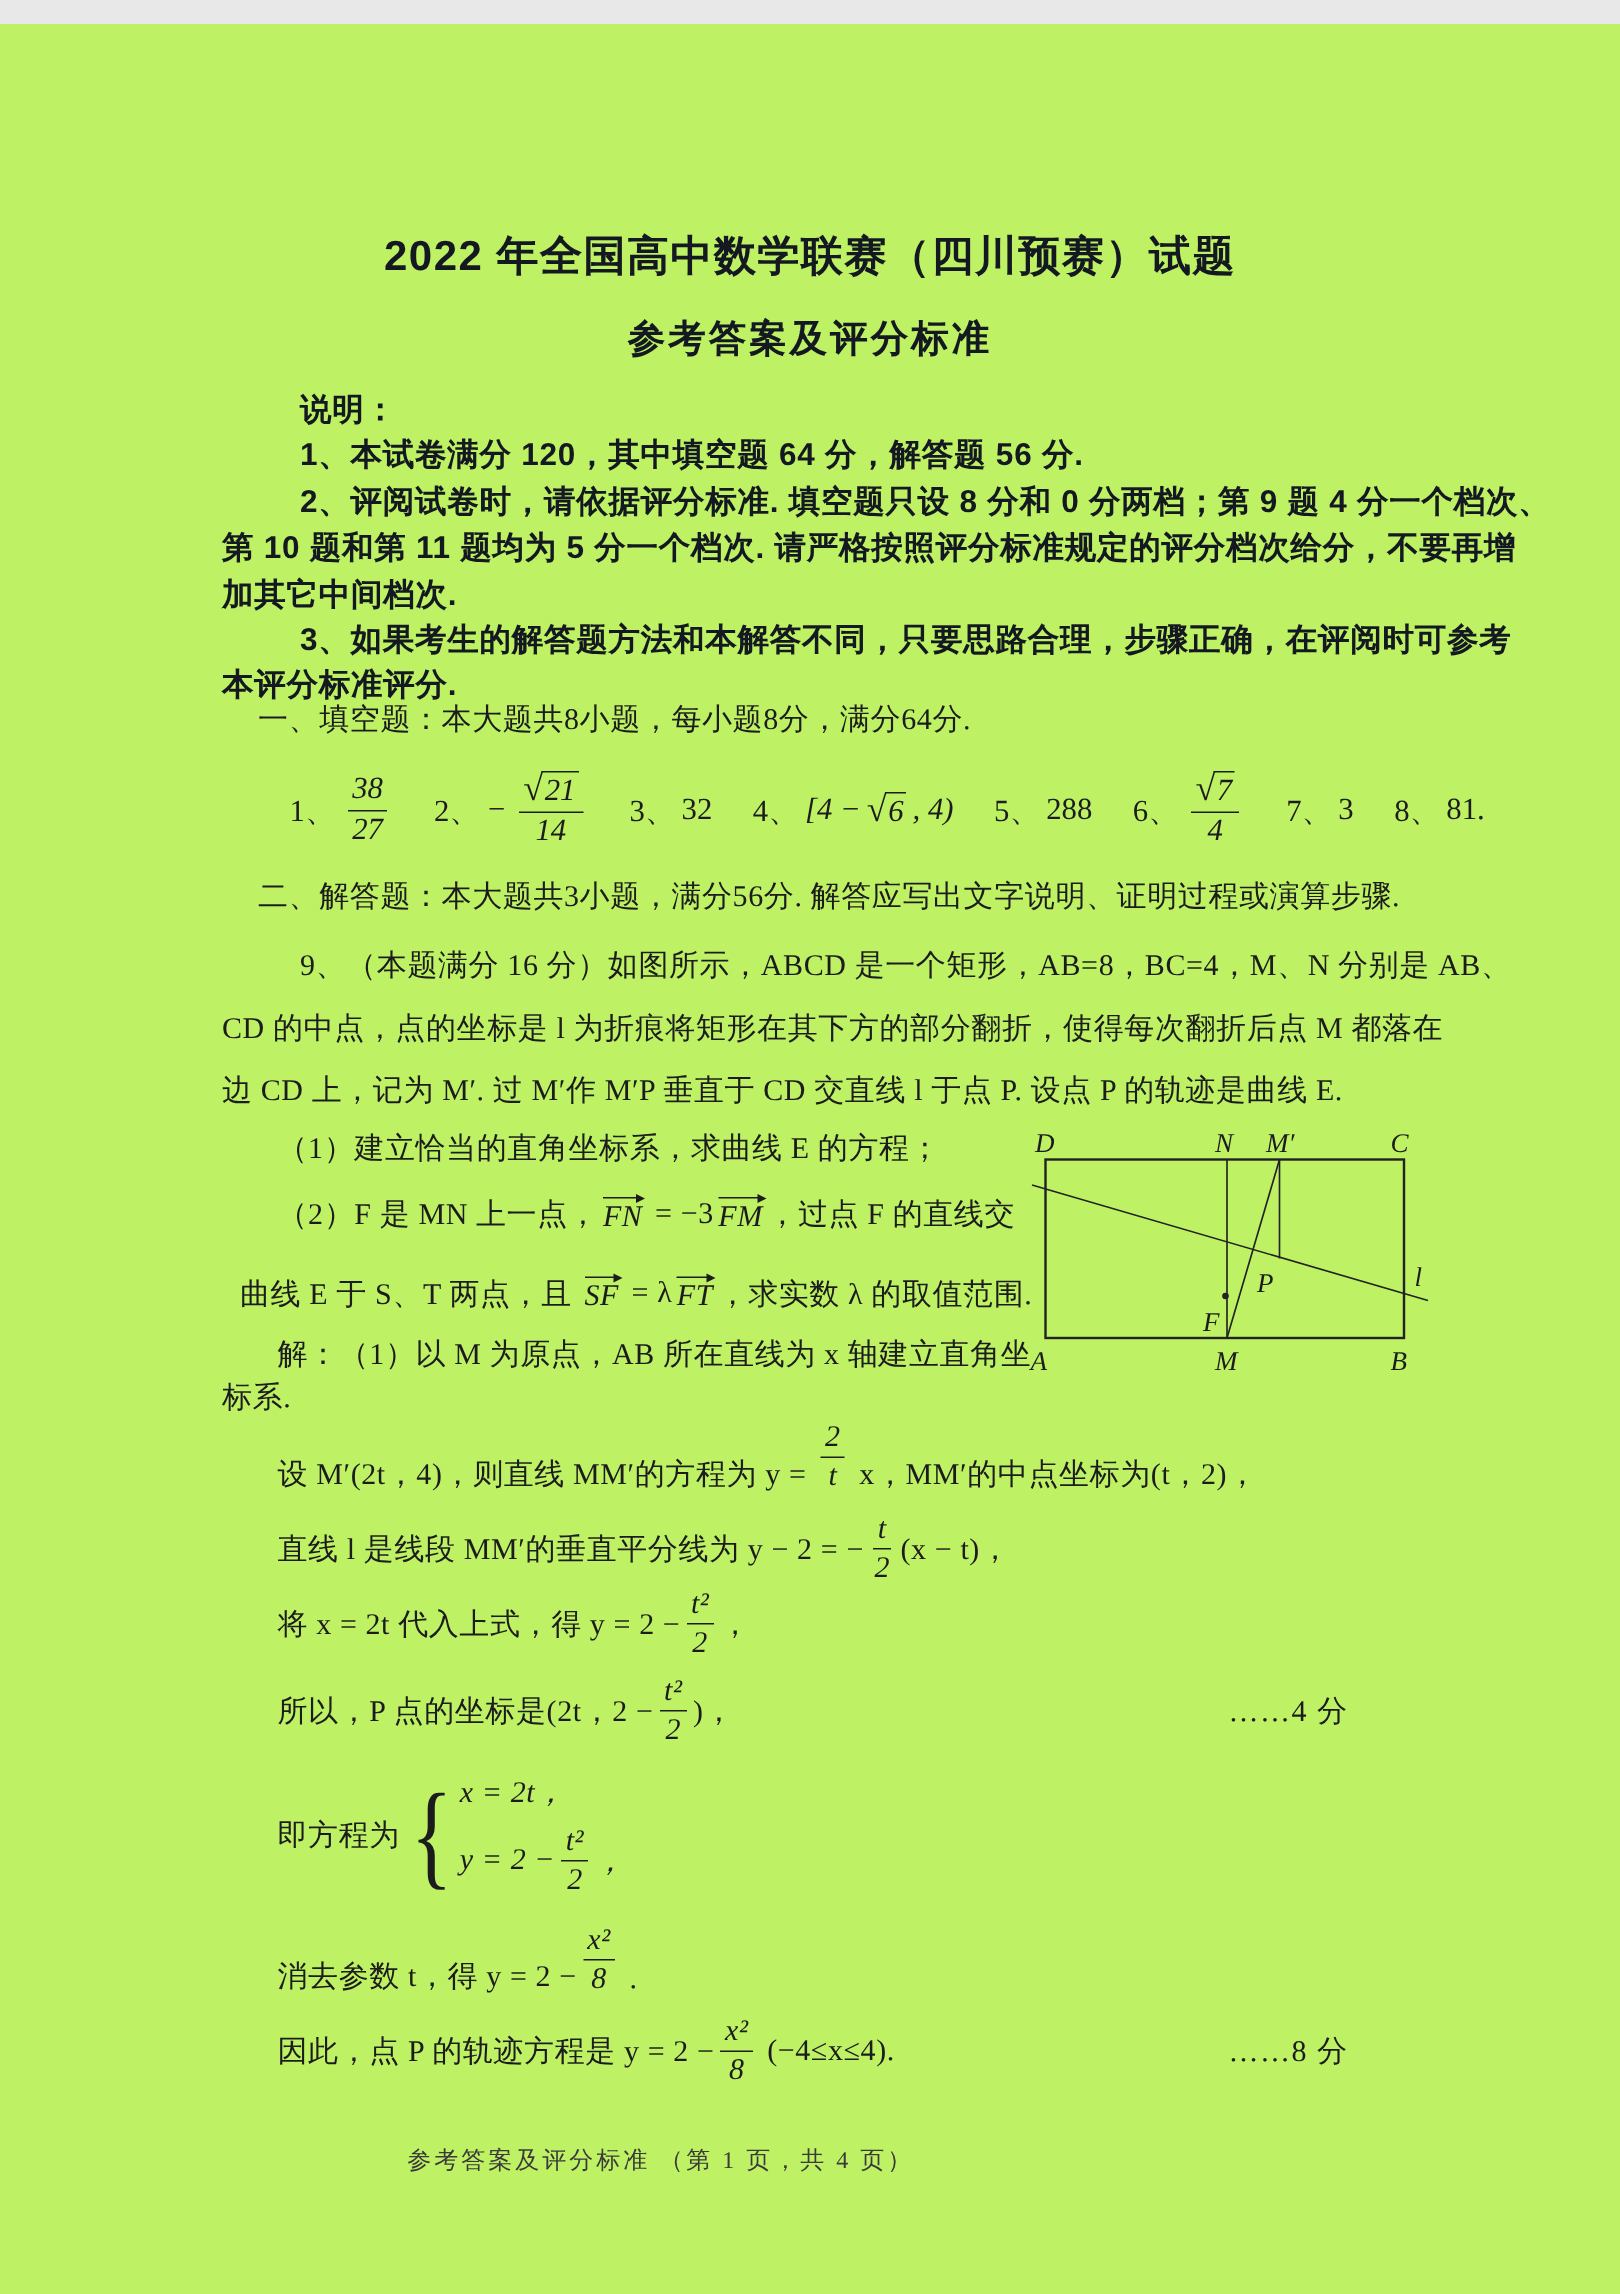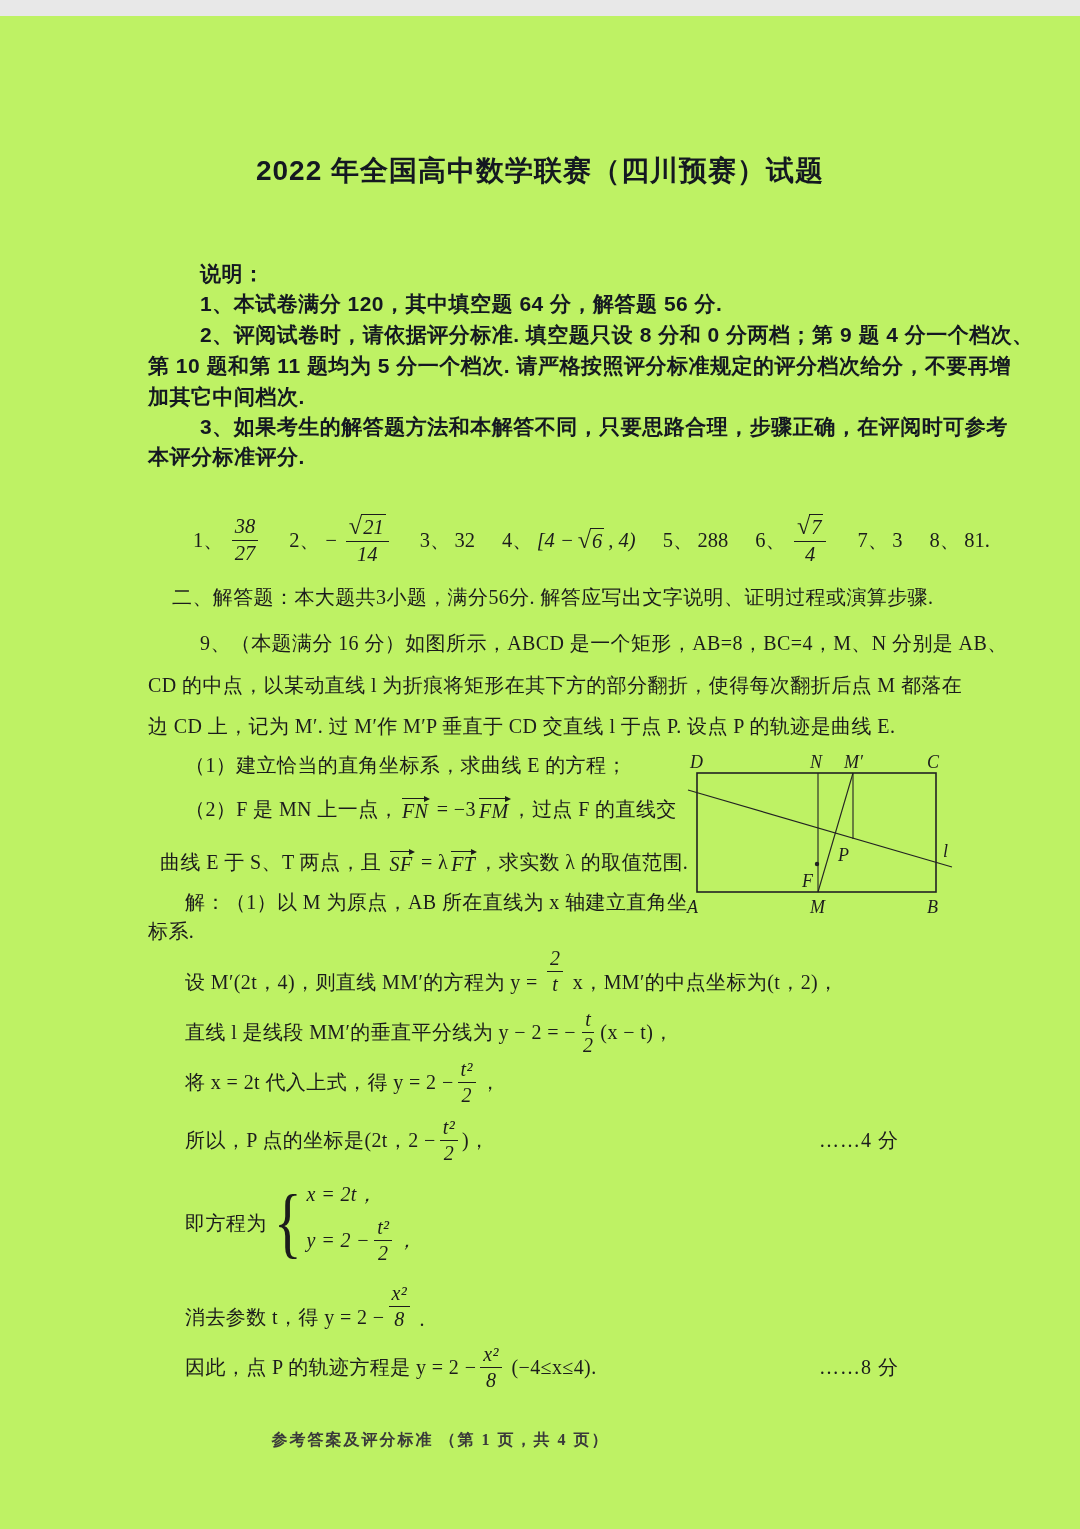--- a/index.html
+++ b/index.html
@@ -31,38 +31,40 @@
   .vec::before{content:"";position:absolute;top:2px;left:0;width:calc(100% - 3px);border-top:1.4px solid #1c1c1c;}
   .vec::after{content:"";position:absolute;top:2.6px;right:-5px;width:0;height:0;
               border:3.2px solid transparent;border-left:6px solid #1c1c1c;transform:translateY(-50%);}
   .score{margin-left:auto;padding-right:34px;letter-spacing:1px;}
   .brace{font-size:78px;font-weight:400;line-height:0.9;transform:scaleX(0.75);margin:0 0 0 2px;}
   .sys-col{display:flex;flex-direction:column;gap:8px;}
   .sys-col .fl{min-height:24px;}
   .ital{font-style:italic;}
   .answers{display:flex;align-items:center;gap:27px;font-size:20.5px;}
   .answers .ai{display:inline-flex;align-items:center;gap:4px;white-space:pre;}
-  .footer{width:881px;text-align:center;font-size:16px;color:#3a3a3a;letter-spacing:2px;font-weight:bold;}
+  .footer{width:881px;text-align:center;font-size:16px;color:#3a3a3a;letter-spacing:2px;}
   svg text{font-family:"Liberation Serif", serif;font-style:italic;font-size:18px;fill:#1c1c1c;}
 </style>
 </head>
 <body>
 
 <div class="page">
 
   <div class="abs title hei" style="top:136px;left:0;">2022 年全国高中数学联赛（四川预赛）试题</div>
+  <div class="abs subtitle hei" style="top:193px;left:0;">参考答案及评分标准</div>
 
   <div class="abs note hei" style="top:243px;left:200px;">说明：</div>
   <div class="abs note hei" style="top:273px;left:200px;">1、本试卷满分 120，其中填空题 64 分，解答题 56 分.</div>
   <div class="abs note hei" style="top:304px;left:200px;">2、评阅试卷时，请依据评分标准. 填空题只设 8 分和 0 分两档；第 9 题 4 分一个档次、</div>
   <div class="abs note hei" style="top:335px;left:148px;">第 10 题和第 11 题均为 5 分一个档次. 请严格按照评分标准规定的评分档次给分，不要再增</div>
   <div class="abs note hei" style="top:366px;left:148px;">加其它中间档次.</div>
   <div class="abs note hei" style="top:396px;left:200px;">3、如果考生的解答题方法和本解答不同，只要思路合理，步骤正确，在评阅时可参考</div>
   <div class="abs note hei" style="top:426px;left:148px;">本评分标准评分.</div>
 
+  <div class="abs body-line" style="top:450px;left:172px;">一、填空题：本大题共8小题，每小题8分，满分64分.</div>
 
   <div class="abs answers" style="top:492px;left:193px;height:64px;">
     <span class="ai">
       <span>1、</span>
       <span class="frac">
         <span class="num">38</span>
         <span class="den">27</span>
       </span>
     </span>
     <span class="ai">
@@ -100,21 +102,21 @@
     </span>
     <span class="ai">
       <span>8、</span>
       <span>81.</span>
     </span>
   </div>
 
   <div class="abs body-line" style="top:568px;left:172px;">二、解答题：本大题共3小题，满分56分. 解答应写出文字说明、证明过程或演算步骤.</div>
 
   <div class="abs body-line" style="top:614px;left:200px;">9、（本题满分 16 分）如图所示，ABCD 是一个矩形，AB=8，BC=4，M、N 分别是 AB、</div>
-  <div class="abs body-line" style="top:656px;left:148px;">CD 的中点，以某动直线 l 为折痕将矩形在其下方的部分翻折，使得每次翻折后点 M 都落在</div>
+  <div class="abs body-line" style="top:656px;left:148px;">CD 的中点，点的坐标是 l 为折痕将矩形在其下方的部分翻折，使得每次翻折后点 M 都落在</div>
   <div class="abs body-line" style="top:697px;left:148px;">边 CD 上，记为 M′. 过 M′作 M′P 垂直于 CD 交直线 l 于点 P. 设点 P 的轨迹是曲线 E.</div>
 
   <div class="abs body-line" style="top:736px;left:185px;">（1）建立恰当的直角坐标系，求曲线 E 的方程；</div>
 
   <div class="abs body-line fl" style="top:772px;left:185px;padding-top:8px;">
     <span>（2）F 是 MN 上一点，</span>
     <span class="vec">FN</span>
     <span> = −3</span>
     <span class="vec">FM</span>
     <span>，过点 F 的直线交</span>

